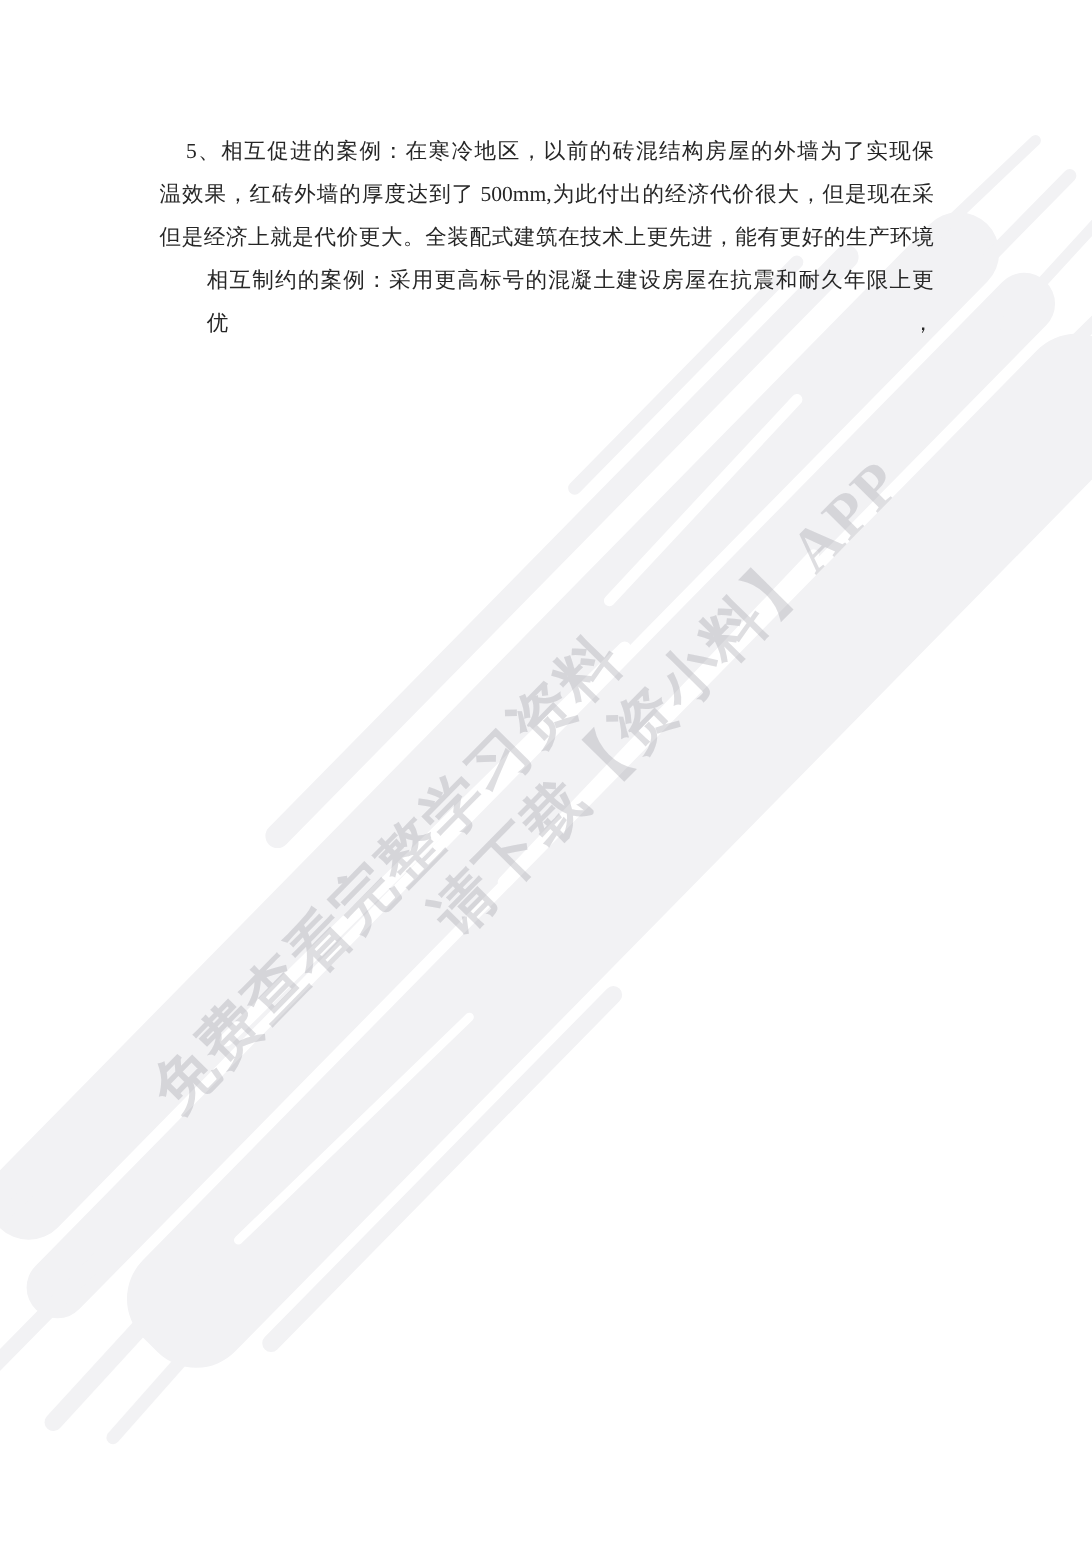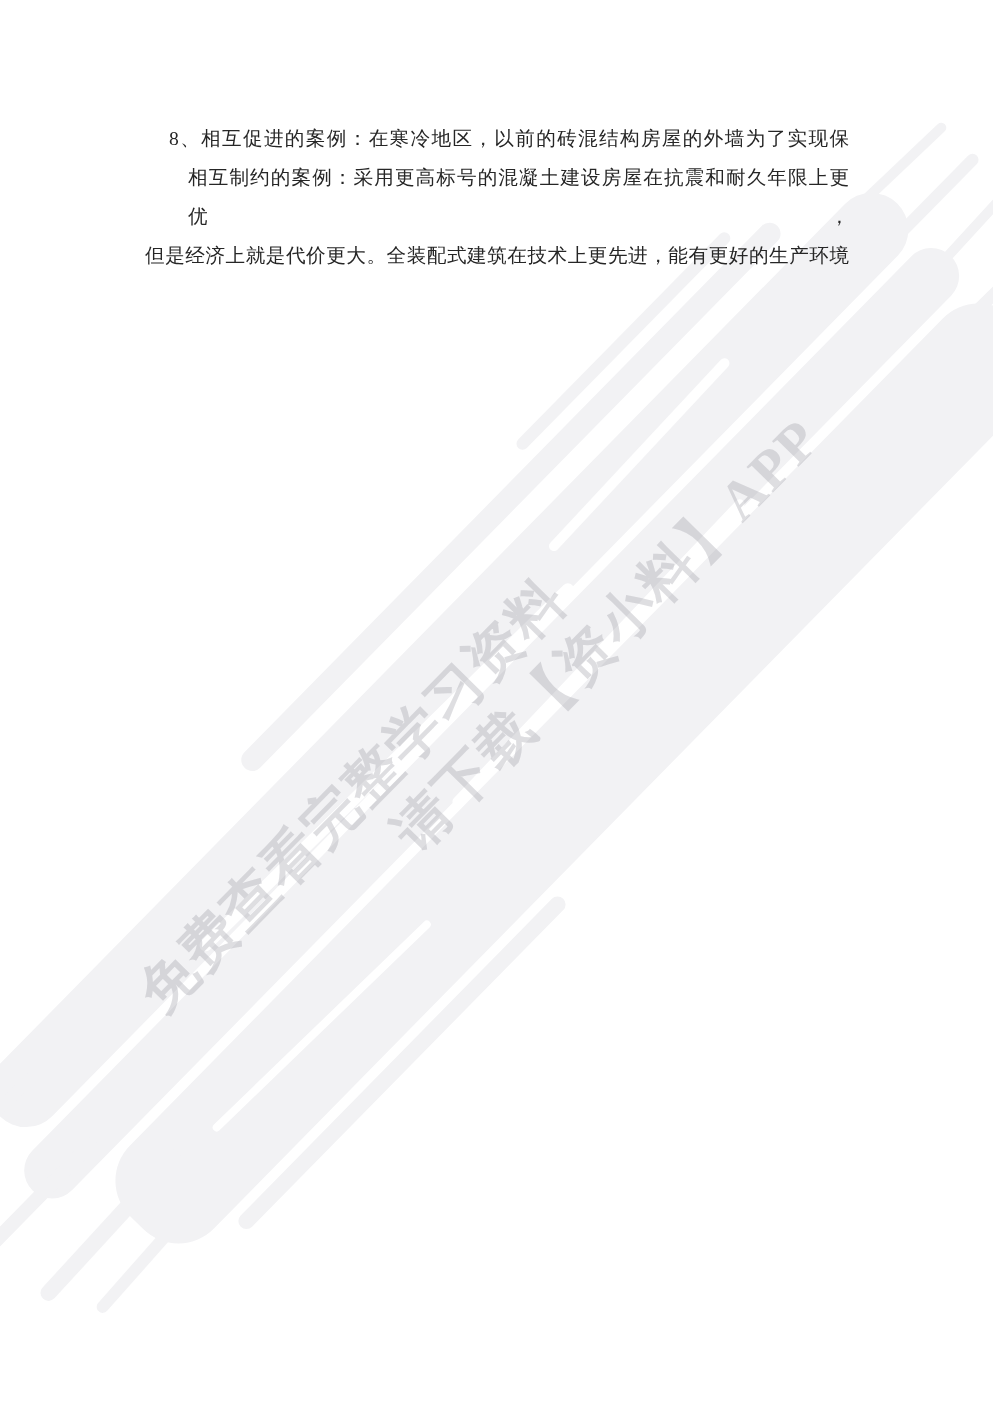--- a/index.html
+++ b/index.html
@@ -104,19 +104,20 @@
   <i class="slash w3"></i>
   <i class="slash w4"></i>
   <div class="wm-text">
     <div class="wm-line1">免费查看完整学习资料</div>
     <div class="wm-line2">请下载【资小料】APP</div>
   </div>
 </div>
 
 <div class="textblock">
   <div class="para">
-    <span class="line j indent-1">8、相互促进的案例：在寒冷地区，以前的砖混结构房屋的外墙为了实现保</span>
+    <span class="line j indent-1">5、相互促进的案例：在寒冷地区，以前的砖混结构房屋的外墙为了实现保</span>
+    <span class="line j">温效果，红砖外墙的厚度达到了 500mm,为此付出的经济代价很大，但是现在采</span>
   </div>
   <div class="para">
+    <span class="line j">但是经济上就是代价更大。全装配式建筑在技术上更先进，能有更好的生产环境</span>
     <span class="line j indent-2">相互制约的案例：采用更高标号的混凝土建设房屋在抗震和耐久年限上更优，</span>
-    <span class="line j">但是经济上就是代价更大。全装配式建筑在技术上更先进，能有更好的生产环境</span>
   </div>
 </div>
 
 </body></html>

